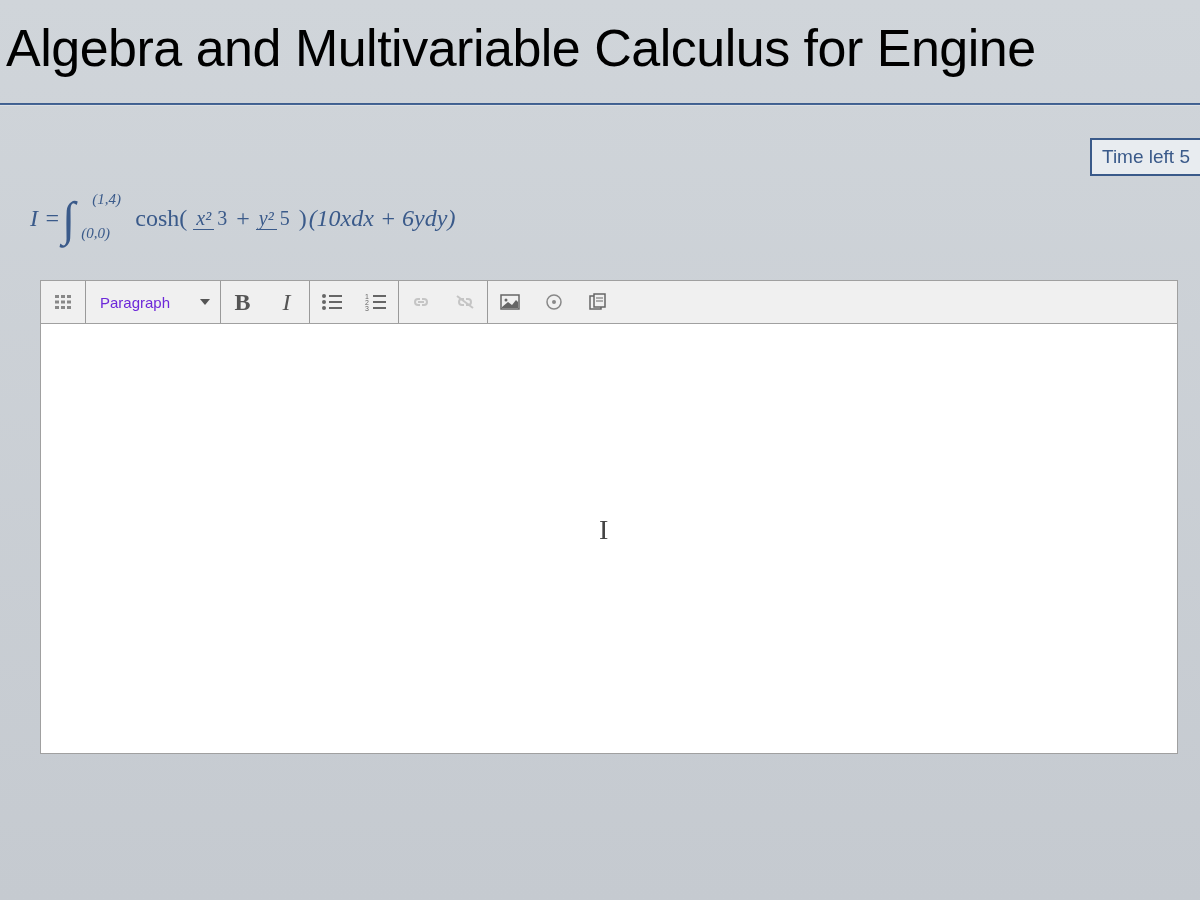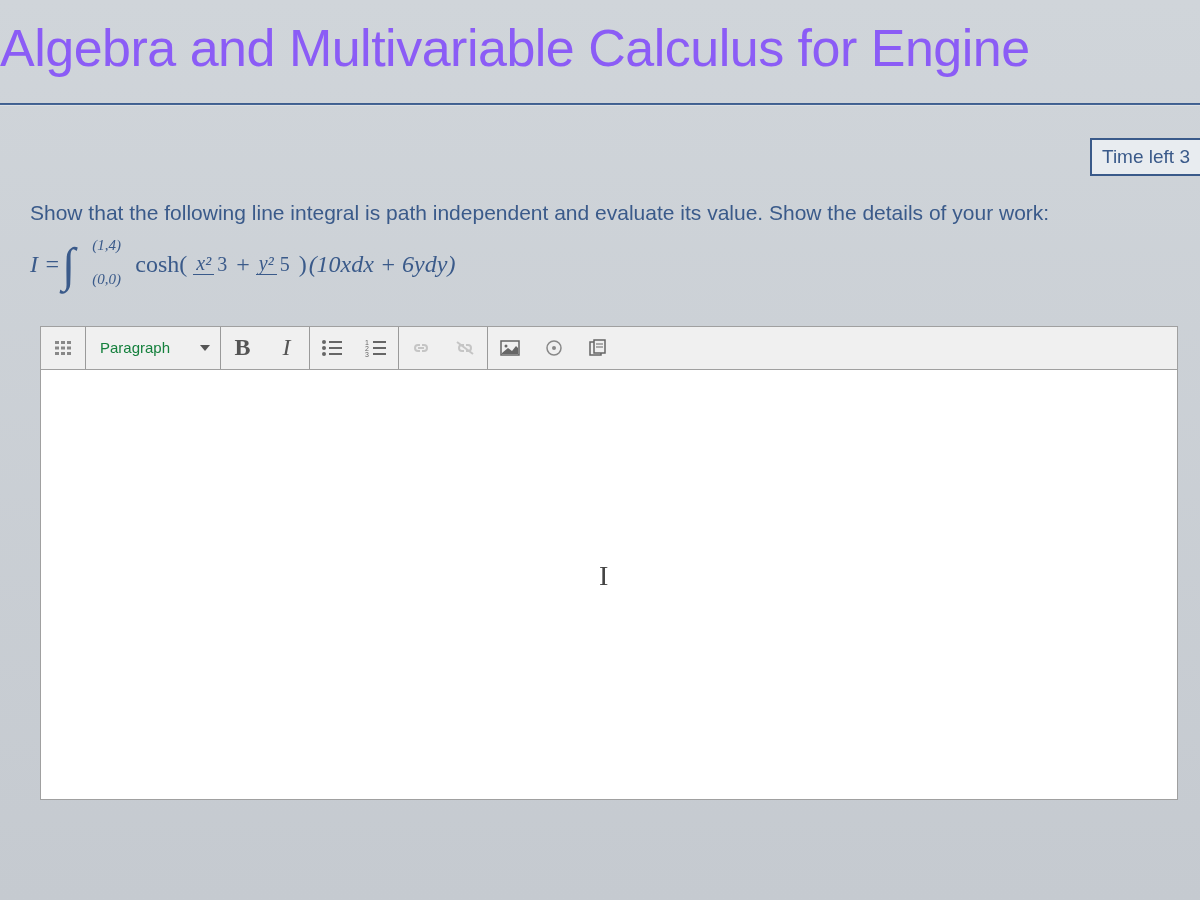--- a/index.html
+++ b/index.html
@@ -11,22 +11,22 @@
       font-family: Arial, sans-serif;
       background: linear-gradient(180deg, #d0d5da 0%, #c5cad0 100%);
       width: 1200px;
       height: 900px;
       overflow: hidden;
       position: relative;
     }
     .page-title {
       font-size: 52px;
       font-weight: 500;
-      color: #8b5cf6;
-      padding: 18px 0 25px 0;
+      color: #000000;
+      padding: 18px 0 25px 6px;
       letter-spacing: -0.5px;
       white-space: nowrap;
     }
     .divider-bar {
       height: 2px;
       background: linear-gradient(180deg, #3a5a8a 0%, #4a6a9a 100%);
       margin: 0;
       box-shadow: 0 1px 0 rgba(255,255,255,0.3);
     }
     .timer-box {
@@ -79,21 +79,21 @@
     }
     .int-upper {
       position: absolute;
       top: -6px;
       left: 30px;
       font-size: 15px;
     }
     .int-lower {
       position: absolute;
       bottom: -2px;
-      left: 30px;
+      left: 19px;
       font-size: 15px;
     }
     .frac {
       display: inline-flex;
       flex-direction: row;
       align-items: center;
       font-size: 20px;
       line-height: 1.05;
       margin: 0 4px;
       vertical-align: middle;
@@ -139,21 +139,21 @@
     }
     .tb-btn.light {
       color: #c5c5c5;
     }
     .toolbar-select-wrap {
       display: flex;
       align-items: center;
       height: 100%;
       padding: 0 10px 0 14px;
       gap: 30px;
-      color: #15803d;
+      color: #6d28d9;
       font-size: 15px;
       cursor: pointer;
     }
     .editor-area {
       border: 1px solid #a0a0a0;
       border-top: none;
       background: #fff;
       margin: 0 22px 0 40px;
       height: 430px;
       position: relative;
@@ -170,24 +170,23 @@
     .bold-b { font-family: 'Times New Roman', serif; font-weight: bold; font-size: 24px; }
     .ital-i { font-family: 'Times New Roman', serif; font-style: italic; font-size: 24px; }
     .icon-svg { display: block; }
   </style>
 </head>
 <body>
 
 <h1 class="page-title">Algebra and Multivariable Calculus for Engine</h1>
 <div class="divider-bar"></div>
 
-<div class="timer-box">Time left 3</div>
+<div class="timer-box">Time left 5</div>
 
 <div class="question-area">
-  <div class="question-text">Show that the following line integral is path independent and evaluate its value. Show the details of your work:</div>
 
   <div class="math-row">
     <span>I =</span>
     <span class="integral-block">
       <span class="integral-sign">∫</span>
       <span class="int-upper">(1,4)</span>
       <span class="int-lower">(0,0)</span>
     </span>
     <span class="spacer-after-int"></span>
     <span class="upright">cosh(</span>

